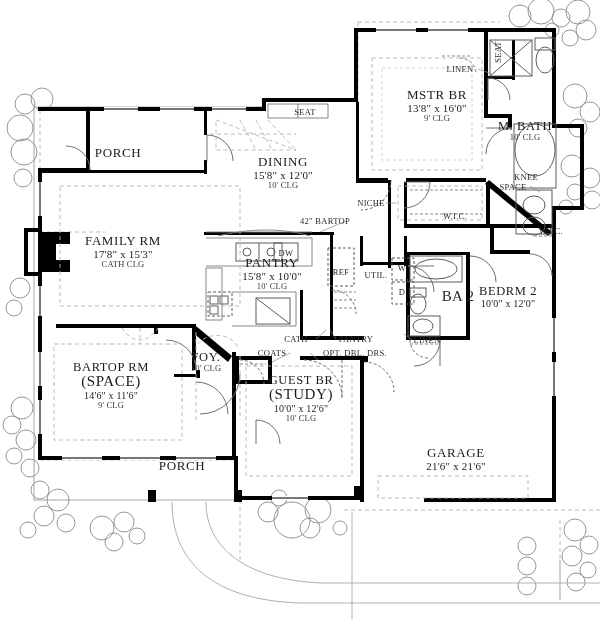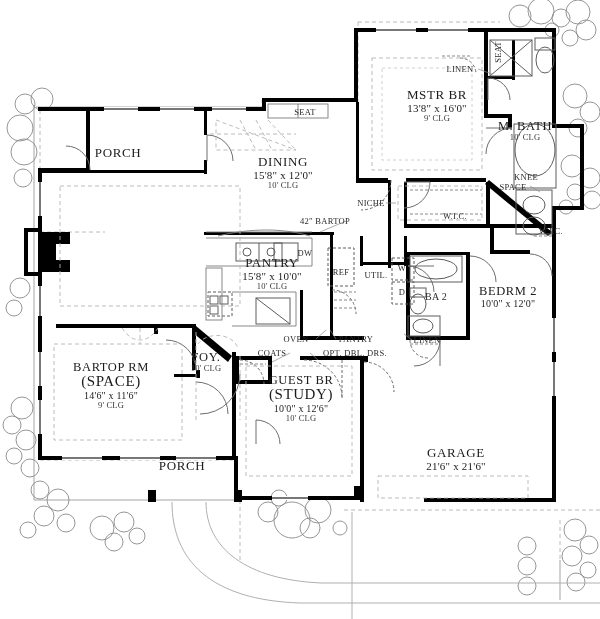--- a/index.html
+++ b/index.html
@@ -502,20 +502,25 @@
     <span class="rl-name">MSTR BR</span>
     <span class="rl-dims">13'8" x 16'0"</span>
     <span class="rl-clg">9' CLG</span>
   </div>
 
   <div class="room-label sm" style="left:525px; top:111px;margin-top:20px;">
     <span class="rl-name">M. BATH</span>
     <span class="rl-clg">10' CLG</span>
   </div>
 
+  <div class="room-label" style="left:123px; top:251px;">
+    <span class="rl-name">FAMILY RM</span>
+    <span class="rl-dims">17'8" x 15'3"</span>
+    <span class="rl-clg">CATH CLG</span>
+  </div>
 
   <div class="room-label" style="left:272px; top:273px;">
     <span class="rl-name">PANTRY</span>
     <span class="rl-dims">15'8" x 10'0"</span>
     <span class="rl-clg">10' CLG</span>
   </div>
 
   <div class="room-label sm" style="left:508px; top:297px;">
     <span class="rl-name">BEDRM 2</span>
     <span class="rl-dims">10'0" x 12'0"</span>
@@ -555,25 +560,25 @@
 
   <div class="note-label" style="left:305px; top:112px;">SEAT</div>
   <div class="note-label vert" style="left:498px; top:52px;">SEAT</div>
   <div class="note-label" style="left:460px; top:69px;">LINEN</div>
   <div class="note-label" style="left:526px; top:177px;">KNEE</div>
   <div class="note-label" style="left:513px; top:187px;">SPACE</div>
   <div class="note-label" style="left:455px; top:216px;">W.I.C.</div>
   <div class="note-label" style="left:551px; top:231px;">W.I.C.</div>
   <div class="note-label" style="left:371px; top:203px;">NICHE</div>
   <div class="note-label" style="left:325px; top:221px;">42" BARTOP</div>
-  <div class="note-label" style="left:286px; top:253px;padding-left:38px;">DW</div>
+  <div class="note-label" style="left:286px; top:253px;">DW</div>
   <div class="note-label" style="left:341px; top:272px;">REF</div>
   <div class="note-label" style="left:376px; top:275px;">UTIL.</div>
   <div class="note-label" style="left:402px; top:268px;">W</div>
   <div class="note-label" style="left:402px; top:292px;">D</div>
-  <div class="note-label" style="left:436px; top:296px; font-size:10px;font-family:Liberation Serif, serif;">BA 2</div>
+  <div class="note-label" style="left:458px; top:296px; font-size:15px;font-family:Liberation Serif, serif;">BA 2</div>
   <div class="note-label" style="left:427px; top:340px;">LINEN</div>
-  <div class="note-label" style="left:296px; top:339px;">OVEN</div>
+  <div class="note-label" style="left:296px; top:339px;">CATH</div>
   <div class="note-label" style="left:356px; top:339px;">PANTRY</div>
   <div class="note-label" style="left:272px; top:353px;">COATS</div>
   <div class="note-label" style="left:355px; top:353px;">OPT. DBL. DRS.</div>
 
 </div>
 
 </body></html>

